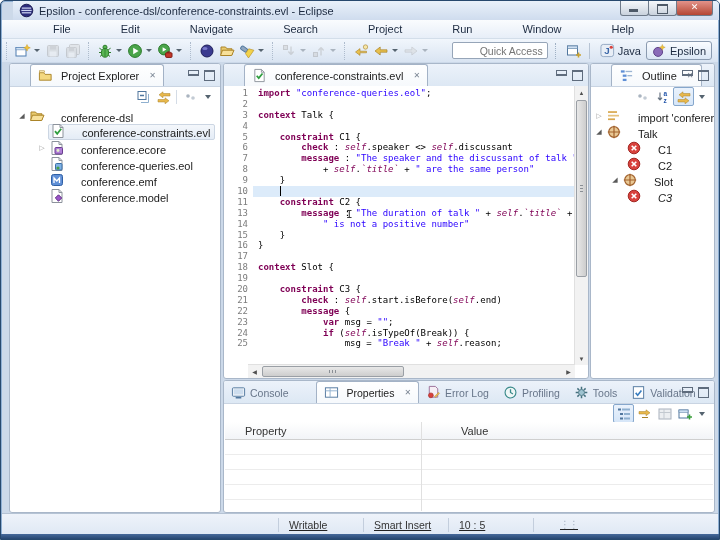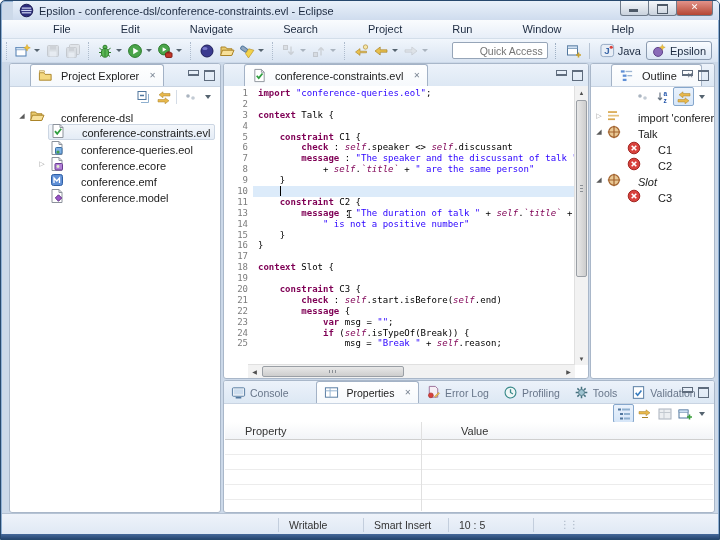--- a/index.html
+++ b/index.html
@@ -93,21 +93,21 @@
   .grip{position:absolute;background:#8a8f95;}
   
   .prop-table{position:absolute;left:1px;right:1px;top:41px;bottom:1px;background:#fff;}
   .prop-head{height:17px;background:linear-gradient(#ffffff,#f2f4f7);border-bottom:1px solid #cfcfcf;display:flex;align-items:center;}
   .prop-head .hcell{padding-left:20px;color:#333;}
   .col-div{position:absolute;top:0;bottom:0;left:196px;width:1px;background:#e0e0e0;}
   .prop-row{height:14px;border-bottom:1px solid #ececec;display:flex;}
   .prop-cell{flex:0 0 196px;}
   
   .statusbar{position:absolute;left:1px;right:1px;top:512px;height:21px;background:linear-gradient(#eef3fa,#dfe8f4);
-    border-top:1px solid #b5c3d4;display:flex;align-items:center;}
+    border-top:1px solid #b5c3d4;display:flex;align-items:center;text-decoration:underline;}
   .status-cells{display:flex;align-items:center;margin-left:276px;height:100%;}
   .status-item{width:74px;text-align:left;padding-left:10px;color:#333;font-size:10.5px;}
   .status-sep{width:1px;height:14px;background:#c3cedd;}
   .status-grip{margin-left:26px;color:#aab6c6;font-size:10px;letter-spacing:-1px;}
   .bottom-edge{position:absolute;left:0;right:0;top:533px;height:7px;background:linear-gradient(#46699b,#1b3a60);}
   
   .ic{display:inline-flex;width:16px;height:16px;flex:0 0 16px;align-items:center;justify-content:center;}
   .ic svg{display:block;}
   .ic.small{width:15px;height:15px;flex-basis:15px;}
 </style>
@@ -386,45 +386,45 @@
               <svg width="16" height="16" viewBox="0 0 16 16">
                 <path d="M3 1.5h7l3 3v10H3z" fill="#fff" stroke="#8d939c"></path>
                 <path d="M10 1.5v3h3" fill="none" stroke="#8d939c"></path>
                 <path d="M5 8.2l2.2 2.6L11.2 5.8" stroke="#2f9e3f" stroke-width="1.8" fill="none"></path>
               </svg>
             </span>
             <span class="tree-label">conference-constraints.evl</span>
           </span>
         </div>
         <div class="tree-row" style="padding-left: 26px;">
+          <span class="expander collapsed">▷</span>
+          <span class="row-body">
+            <span class="ic">
+              <svg width="16" height="16" viewBox="0 0 16 16">
+                <path d="M3 1.5h7l3 3v10H3z" fill="#fff" stroke="#8d939c"></path>
+                <path d="M10 1.5v3h3" fill="none" stroke="#8d939c"></path>
+                <rect x="6" y="7.5" width="7.5" height="6.5" rx="1" fill="#b07fd6" stroke="#6a3d91"></rect>
+                <circle cx="9" cy="10.5" r="1.4" fill="#e3f2c8"></circle>
+              </svg>
+            </span>
+            <span class="tree-label">conference.ecore</span>
+          </span>
+        </div>
+        <div class="tree-row" style="padding-left: 26px;">
           <span class="expander"></span>
           <span class="row-body">
             <span class="ic">
               <svg width="16" height="16" viewBox="0 0 16 16">
                 <path d="M3 1.5h7l3 3v10H3z" fill="#fff" stroke="#8d939c"></path>
                 <path d="M10 1.5v3h3" fill="none" stroke="#8d939c"></path>
                 <rect x="6.5" y="7.5" width="6.5" height="6.5" rx="1" fill="#7fb2e5" stroke="#3a6ea5"></rect>
                 <circle cx="9" cy="12" r="1.6" fill="#48a048"></circle>
               </svg>
             </span>
             <span class="tree-label">conference-queries.eol</span>
-          </span>
-        </div>
-        <div class="tree-row" style="padding-left: 26px;">
-          <span class="expander collapsed">▷</span>
-          <span class="row-body">
-            <span class="ic">
-              <svg width="16" height="16" viewBox="0 0 16 16">
-                <path d="M3 1.5h7l3 3v10H3z" fill="#fff" stroke="#8d939c"></path>
-                <path d="M10 1.5v3h3" fill="none" stroke="#8d939c"></path>
-                <rect x="6" y="7.5" width="7.5" height="6.5" rx="1" fill="#b07fd6" stroke="#6a3d91"></rect>
-                <circle cx="9" cy="10.5" r="1.4" fill="#e3f2c8"></circle>
-              </svg>
-            </span>
-            <span class="tree-label">conference.ecore</span>
           </span>
         </div>
         <div class="tree-row" style="padding-left: 26px;">
           <span class="expander"></span>
           <span class="row-body">
             <span class="ic">
               <svg width="16" height="16" viewBox="0 0 16 16">
                 <rect x="2.5" y="2.5" width="11" height="11" rx="2" fill="#5f8fd6" stroke="#2f5fa5"></rect>
                 <path d="M5 11V6l2.8 3L10.5 6v5" stroke="#fff" stroke-width="1.3" fill="none"></path>
               </svg>
@@ -678,33 +678,33 @@
           <span class="row-body">
             <span class="ic">
               <svg width="16" height="16" viewBox="0 0 16 16">
                 <circle cx="8" cy="8" r="5.8" fill="#d8413c" stroke="#a32824"></circle>
                 <path d="M5.7 5.7l4.6 4.6M10.3 5.7l-4.6 4.6" stroke="#fff" stroke-width="1.6"></path>
               </svg>
             </span>
             <span class="tree-label">C2</span>
           </span>
         </div>
-        <div class="tree-row" style="padding-left: 2px; font-style: italic;">
+        <div class="tree-row" style="padding-left: 18px;">
           <span class="expander expanded">◢</span>
           <span class="row-body">
             <span class="ic">
               <svg width="16" height="16" viewBox="0 0 16 16">
                 <circle cx="8" cy="8" r="5.3" fill="#e9c894" stroke="#a2622d" stroke-width="1.2"></circle>
                 <path d="M8 1.8v12.4M1.8 8h12.4" stroke="#a2622d" stroke-width="1.2"></path>
               </svg>
             </span>
             <span class="tree-label">Slot</span>
           </span>
         </div>
-        <div class="tree-row" style="padding-left: 22px;">
+        <div class="tree-row" style="padding-left: 22px; font-style: italic;">
           <span class="expander"></span>
           <span class="row-body">
             <span class="ic">
               <svg width="16" height="16" viewBox="0 0 16 16">
                 <circle cx="8" cy="8" r="5.8" fill="#d8413c" stroke="#a32824"></circle>
                 <path d="M5.7 5.7l4.6 4.6M10.3 5.7l-4.6 4.6" stroke="#fff" stroke-width="1.6"></path>
               </svg>
             </span>
             <span class="tree-label">C3</span>
           </span>

